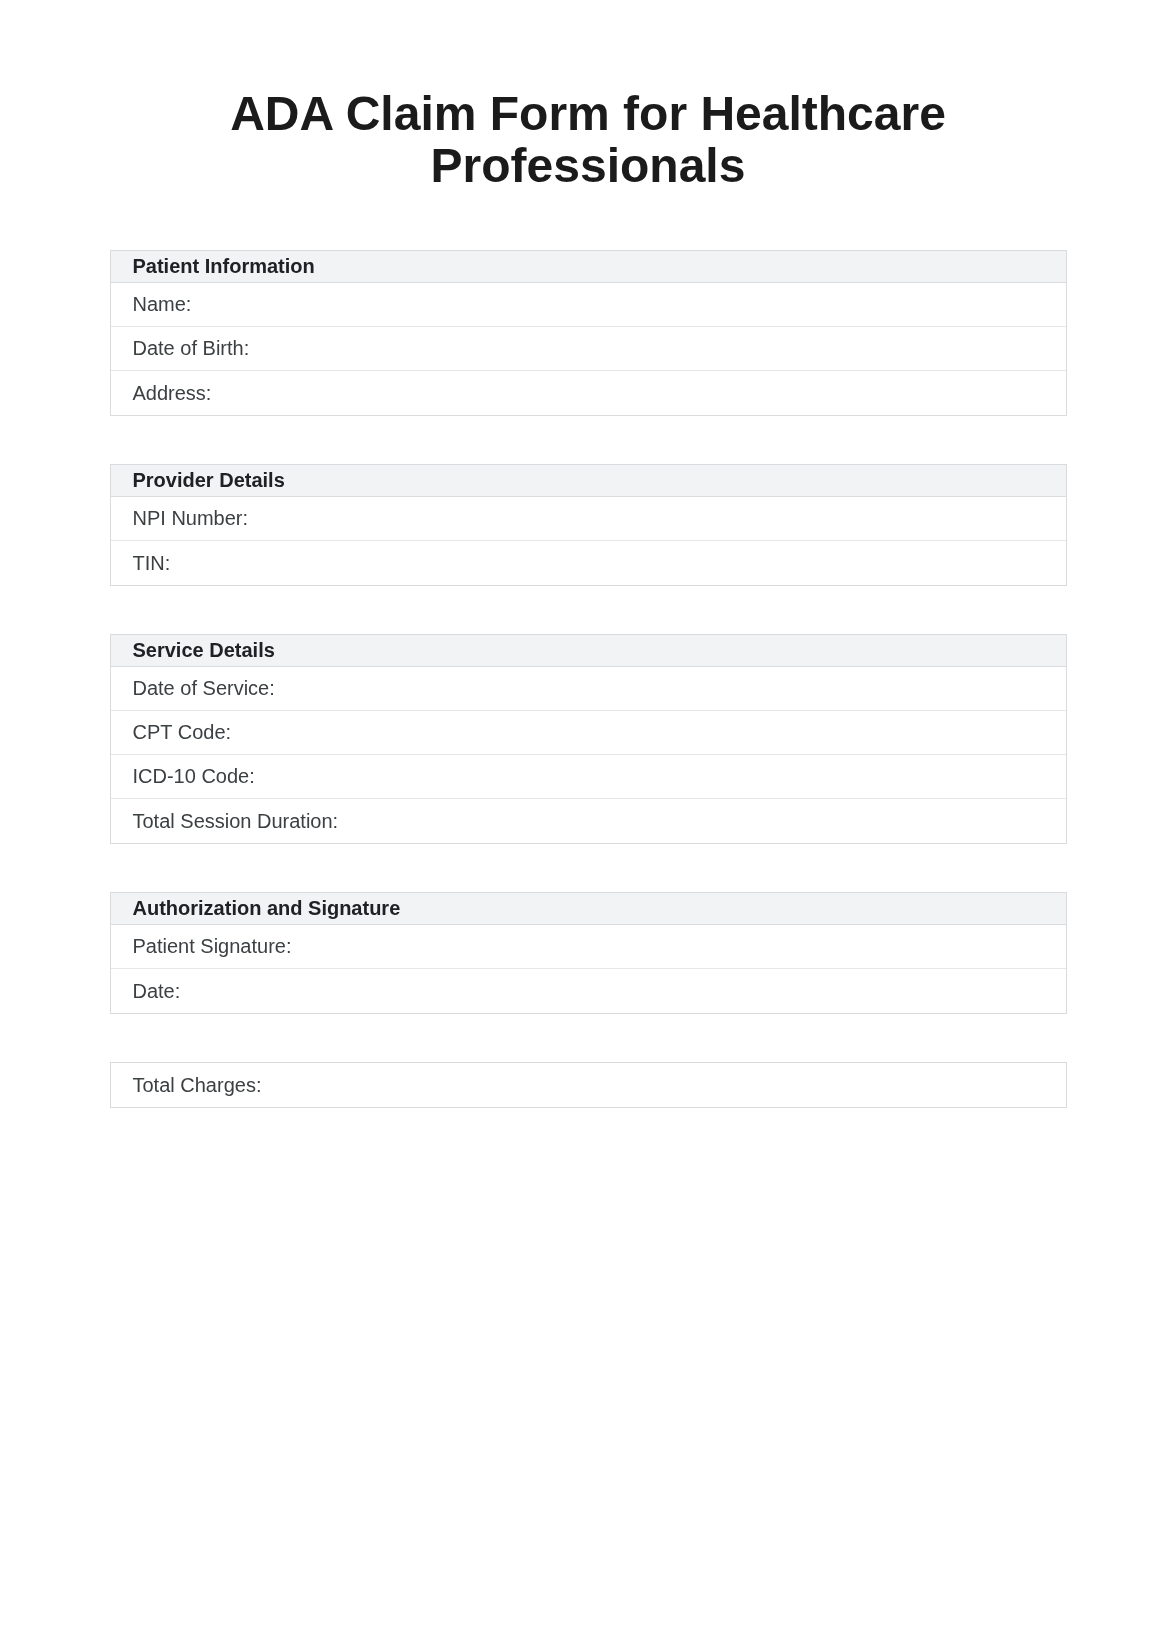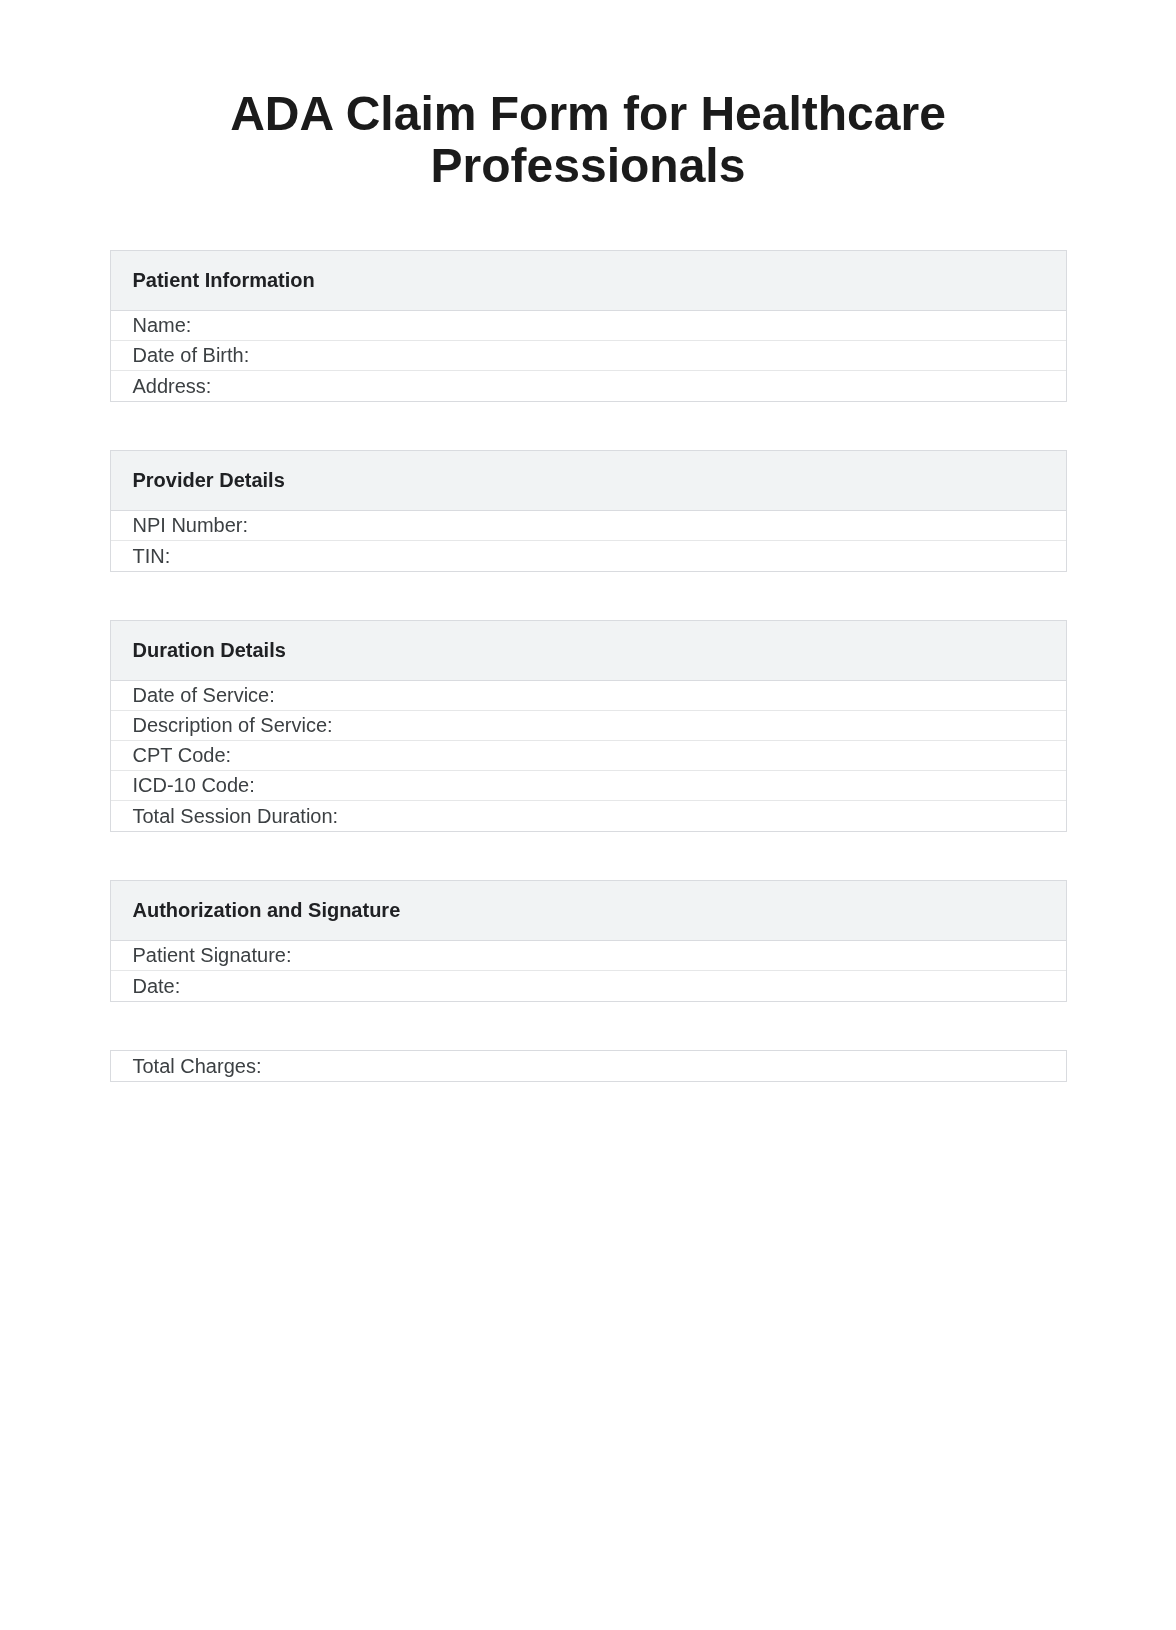--- a/index.html
+++ b/index.html
@@ -31,33 +31,33 @@
     width: 957px;
     margin: 58px auto 0 auto;
   }
   .form-table {
     border: 1px solid #d9dbdf;
     margin-bottom: 48px;
     background: #ffffff;
   }
   .table-header {
     background: #f1f3f4;
-    height: 60px;
+    height: 32px;
     display: flex;
     align-items: center;
     padding: 12px 22px;
     border-bottom: 1px solid #d9dbdf;
   }
   .table-header span {
     font-weight: bold;
     font-size: 20px;
     color: #202124;
   }
   .table-row {
-    height: 30px;
+    height: 44px;
     display: flex;
     align-items: center;
     padding: 12px 22px;
     border-bottom: 1px solid #e6e7e8;
     background: #ffffff;
   }
   .table-row:last-child {
     border-bottom: none;
   }
   .row-label {
@@ -91,27 +91,24 @@
         </div>
         <div class="table-row">
           <span class="row-label">NPI Number:</span>
         </div>
         <div class="table-row">
           <span class="row-label">TIN:</span>
         </div>
       </section>
       <section class="form-table">
         <div class="table-header">
-          <span>Duration Details</span>
+          <span>Service Details</span>
         </div>
         <div class="table-row">
           <span class="row-label">Date of Service:</span>
-        </div>
-        <div class="table-row">
-          <span class="row-label">Description of Service:</span>
         </div>
         <div class="table-row">
           <span class="row-label">CPT Code:</span>
         </div>
         <div class="table-row">
           <span class="row-label">ICD-10 Code:</span>
         </div>
         <div class="table-row">
           <span class="row-label">Total Session Duration:</span>
         </div>

